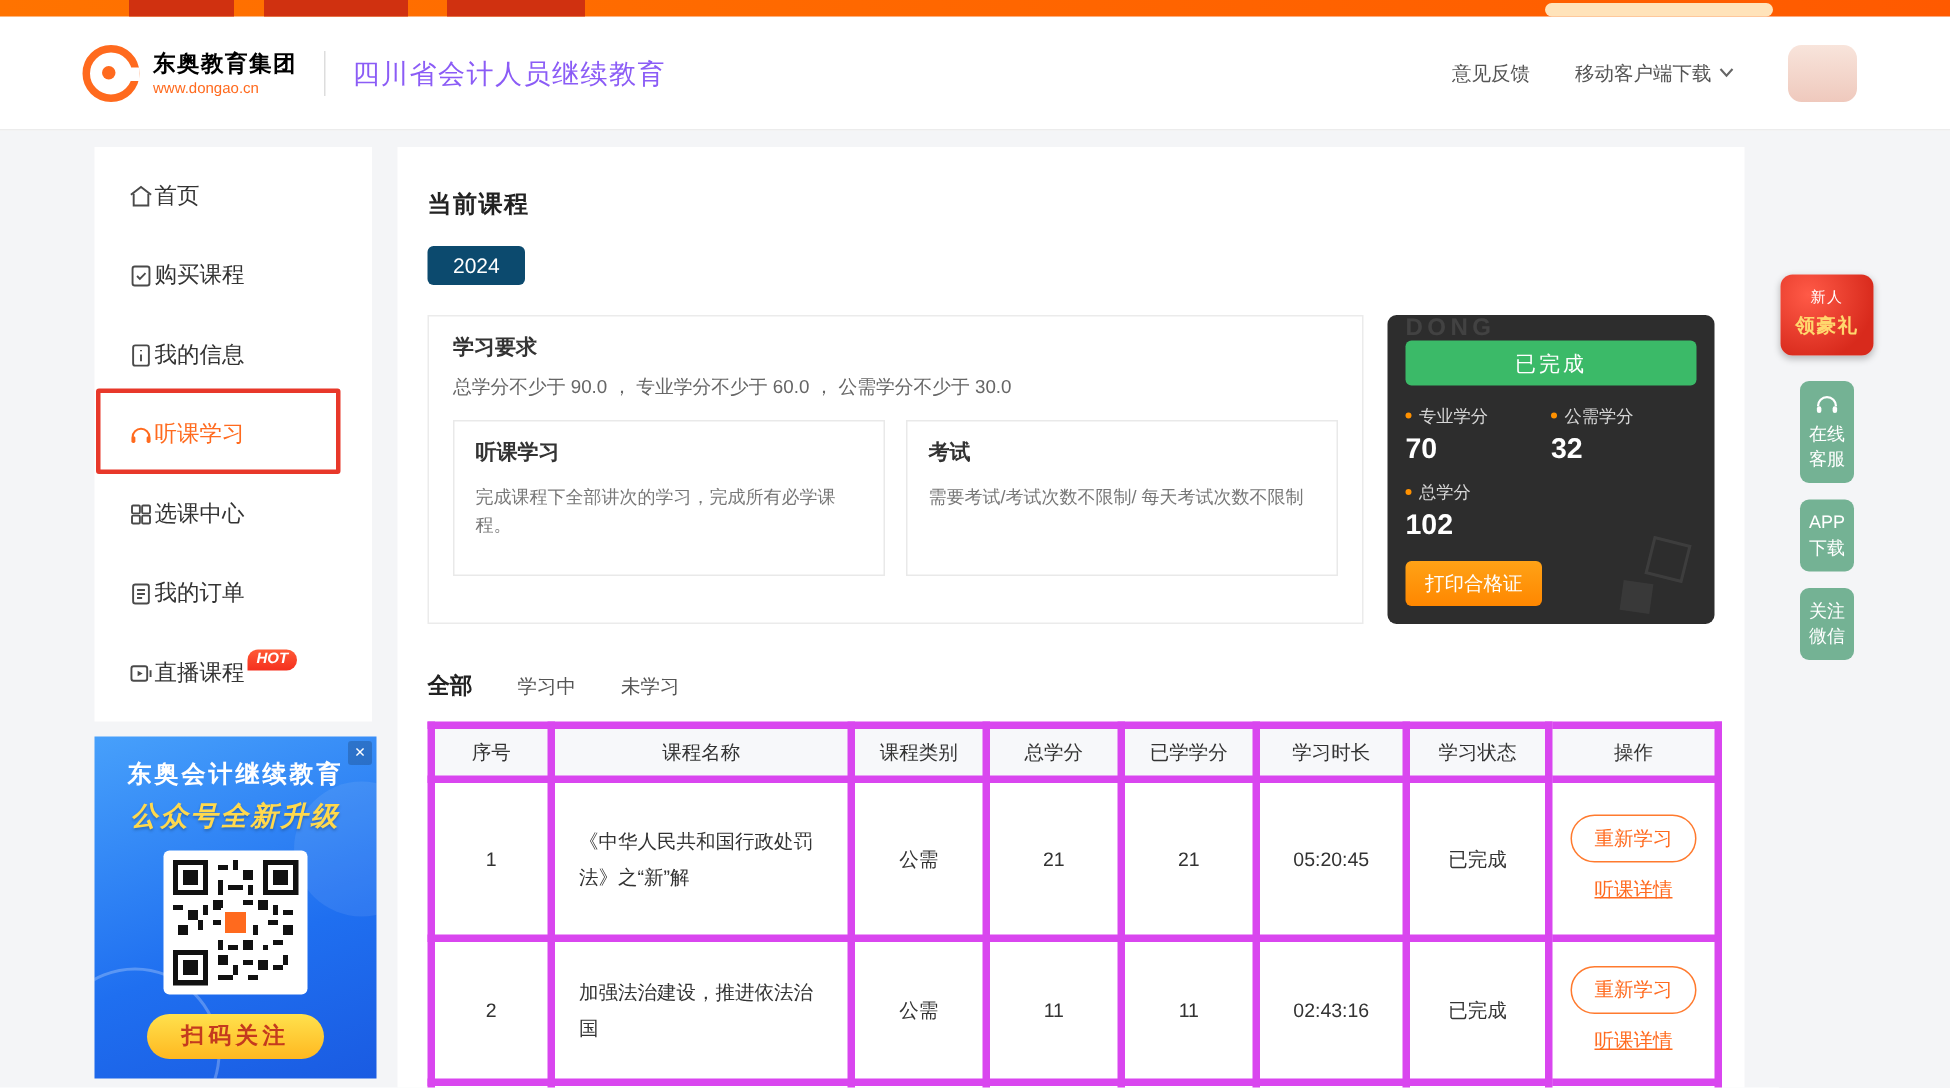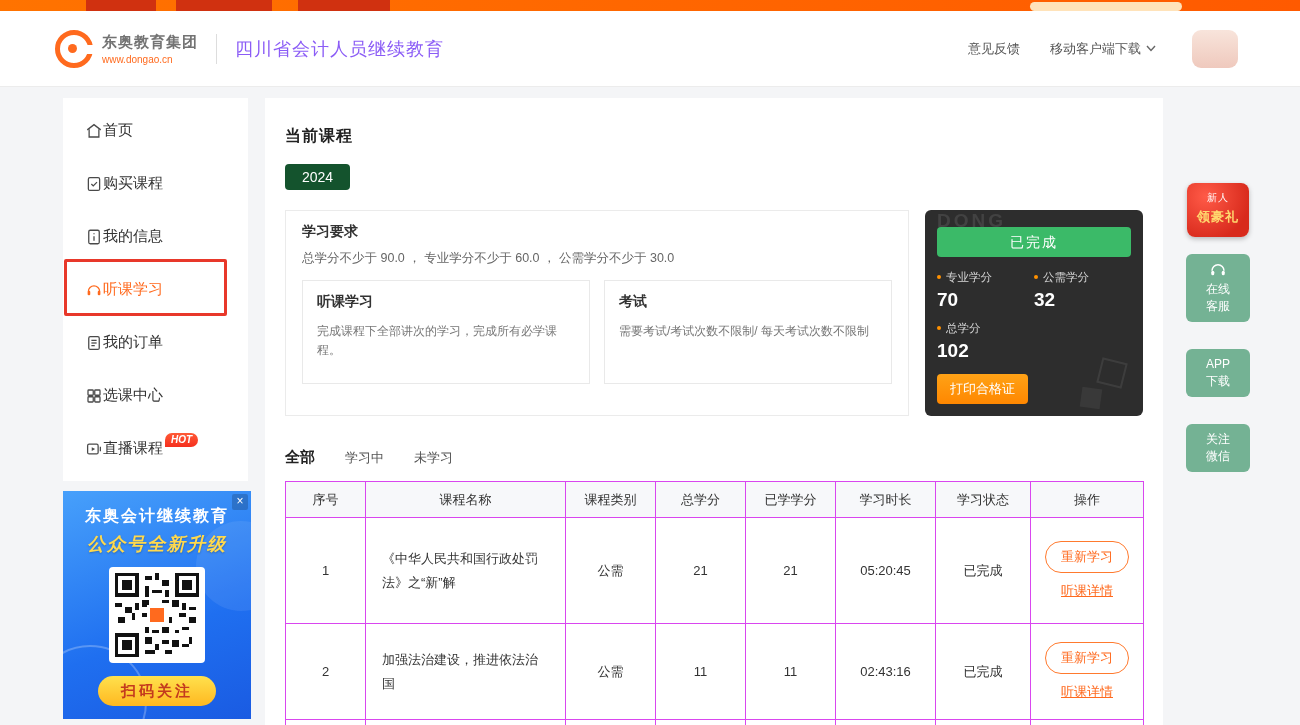--- a/index.html
+++ b/index.html
@@ -19,21 +19,21 @@
     border-radius:9px; background:#ffe3ba; }
   
   .header { position:absolute; top:11px; left:0; width:1300px; height:76px;
     background:#fff; border-bottom:1px solid #ececec; display:flex; align-items:center;
     padding:0 62px 0 55px; z-index:10; }
   .logo { display:flex; align-items:center; gap:9px; cursor:pointer; }
   .logo-mark { width:38px; height:38px; border-radius:50%; border:5px solid #ff6a1e; position:relative; }
   .logo-mark::after { content:""; position:absolute; right:-5px; top:10px; width:9px; height:9px;
     background:#fff; }
   .logo-dot { position:absolute; left:8px; top:9px; width:9px; height:9px; border-radius:50%; background:#ff6a1e; }
-  .logo-name { font-size:15px; font-weight:bold; color:#737373; letter-spacing:1px; }
+  .logo-name { font-size:15px; font-weight:bold; color:#000000; letter-spacing:1px; }
   .logo-site { font-size:10px; color:#ff6a1e; margin-top:2px; }
   .v-divider { width:1px; height:30px; background:#ddd; margin:0 18px; }
   .site-title { font-size:18px; color:#8b5cf6; font-weight:500; letter-spacing:1px; }
   .header-right { margin-left:auto; display:flex; align-items:center; gap:30px; }
   .header-link { font-size:13px; color:#555; cursor:pointer; text-decoration:none; display:flex; align-items:center; gap:5px; }
   .caret { width:10px; height:7px; }
   .avatar { width:46px; height:38px; border-radius:9px; margin-left:6px;
     background:linear-gradient(180deg,#f8e4db,#efc9bd); cursor:pointer; }
   
   .sidebar { position:absolute; left:63px; top:98px; width:185px; z-index:5; }
@@ -64,34 +64,34 @@
   .qr { width:96px; height:96px; background:#fff; border-radius:4px; margin:11px auto 0;
     padding:6px; position:relative; z-index:1; }
   .qr svg { width:100%; height:100%; display:block; }
   .promo-btn { width:118px; height:30px; margin:13px auto 0; line-height:30px; text-align:center;
     background:linear-gradient(180deg,#ffe14d,#ffb820); color:#c43a1e; font-weight:bold; font-size:15px;
     border-radius:16px; letter-spacing:3px; position:relative; z-index:1; cursor:pointer; }
   
   .main-card { position:absolute; left:265px; top:98px; width:898px; height:660px;
     background:#fff; padding:16px 20px 0; }
   .page-title { font-size:16px; font-weight:bold; color:#222; margin-top:12px; letter-spacing:1px; }
-  .year-tab { display:inline-block; margin-top:17px; background:#14532d; color:#fff; font-size:14px;
+  .year-tab { display:inline-block; margin-top:17px; background:#0c4a6e; color:#fff; font-size:14px;
     padding:5px 17px; border-radius:4px; cursor:pointer; }
   .req-row { display:flex; gap:16px; margin-top:20px; align-items:stretch; }
   .req-box { flex:1; border:1px solid #ebebeb; padding:12px 16px 16px; }
   .req-title { font-size:14px; font-weight:bold; color:#333; }
   .req-summary { font-size:12.5px; color:#666; margin-top:9px; }
   .req-inner-row { display:flex; gap:14px; margin-top:13px; }
   .req-inner { flex:1; border:1px solid #e9e9e9; padding:12px 14px; height:104px; }
   .ri-title { font-size:14px; font-weight:bold; color:#333; }
   .ri-desc { font-size:12px; color:#777; margin-top:11px; line-height:19px; }
   
   .status-panel { width:218px; background:#2d2d2d; border-radius:6px; padding:9px 12px 12px;
     position:relative; overflow:hidden; color:#fff; }
-  .watermark { position:absolute; top:0; left:12px; font-size:19px; font-weight:bold;
+  .watermark { position:absolute; top:0; left:12px; font-size:16px; font-weight:bold;
     color:rgba(255,255,255,.10); letter-spacing:3px; }
   .done-btn { position:relative; height:30px; line-height:30px; background:#3bba68; border-radius:4px;
     text-align:center; font-size:14px; margin-top:8px; cursor:pointer; letter-spacing:2px; }
   .stats-row { display:flex; margin-top:13px; position:relative; z-index:1; }
   .stat { width:50%; }
   .stat-label { font-size:11.5px; color:#d6d6d6; }
   .stat-label .dot { display:inline-block; width:4px; height:4px; border-radius:50%;
     background:#ff9100; margin-right:5px; vertical-align:2px; }
   .stat-value { font-size:19px; font-weight:bold; margin-top:4px; color:#fff; }
   .stat.single { margin-top:10px; }
@@ -100,40 +100,40 @@
   .cube1 { position:absolute; right:18px; bottom:30px; width:26px; height:26px;
     border:2px solid rgba(255,255,255,.08); transform:rotate(14deg); }
   .cube2 { position:absolute; right:42px; bottom:8px; width:20px; height:20px;
     background:rgba(255,255,255,.06); transform:rotate(8deg); }
   
   .filter-tabs { margin-top:32px; display:flex; align-items:baseline; gap:30px; }
   .ftab { font-size:13px; color:#555; cursor:pointer; }
   .ftab.active { font-size:15px; font-weight:bold; color:#222; }
   
   .course-table { width:100%; border-collapse:collapse; table-layout:fixed; margin-top:14px; }
-  .course-table th, .course-table td { border:1px solid #d946ef; text-align:center;
+  .course-table th, .course-table td { border:5px solid #d946ef; text-align:center;
     font-size:13px; color:#333; }
   .course-table th { height:36px; background:#f7f8fa; font-weight:normal; }
   .course-table td.name { text-align:left; padding:0 16px; line-height:24px; }
   tr.r1 { height:106px; } tr.r2 { height:96px; } tr.r3 { height:96px; }
   .relearn { display:block; margin:0 auto; border:1px solid #ff7a2e; color:#ff6a1e; background:#fff;
     border-radius:16px; font-size:13px; padding:6px 15px; cursor:pointer;
     font-family:"Liberation Sans","DejaVu Sans",sans-serif; }
   .detail { display:inline-block; margin-top:9px; color:#ff6a1e; font-size:13px;
     text-decoration:underline; cursor:pointer; }
   
   .float-col { position:absolute; left:1185px; top:183px; width:66px; display:flex;
     flex-direction:column; align-items:center; z-index:8; }
   .promo-badge { width:62px; height:54px; border-radius:8px; text-align:center; padding-top:8px;
     background:radial-gradient(circle at 30% 25%,#ff5a47,#d82a1c 75%); color:#fff;
     box-shadow:0 2px 5px rgba(0,0,0,.25); cursor:pointer; margin-bottom:17px; }
   .promo-badge .l1 { font-size:10px; letter-spacing:1px; }
   .promo-badge .l2 { font-size:13px; font-weight:bold; color:#ffd76d; margin-top:3px; letter-spacing:1px; }
-  .fbtn { width:64px; background:#74b294; border-radius:6px; color:#fff; text-align:center;
-    font-size:12px; padding:7px 0; line-height:17px; cursor:pointer; margin-bottom:27px; }
+  .fbtn { width:36px; background:#74b294; border-radius:6px; color:#fff; text-align:center;
+    font-size:12px; padding:7px 0; line-height:17px; cursor:pointer; margin-bottom:11px; }
   .fbtn svg { width:18px; height:18px; display:block; margin:0 auto 2px; }
 </style>
 </head>
 <body>
 
 <div class="top-strip">
   <div class="strip-block sb1"></div>
   <div class="strip-block sb2"></div>
   <div class="strip-block sb3"></div>
   <div class="strip-pill"></div>
@@ -190,35 +190,35 @@
     <div class="menu-item active">
       <svg viewBox="0 0 24 24" fill="none" stroke="#ff6a1e" stroke-width="1.7">
           <path d="M4.5 14 a7.5 7.5 0 0 1 15 0"></path>
           <rect x="3.5" y="13" width="3.5" height="6" rx="1.5" fill="#ff6a1e" stroke="none"></rect>
           <rect x="17" y="13" width="3.5" height="6" rx="1.5" fill="#ff6a1e" stroke="none"></rect>
         </svg>
       <span>听课学习</span>
     </div>
     <div class="menu-item">
       <svg viewBox="0 0 24 24" fill="none" stroke="#4a4a4a" stroke-width="1.7">
+          <rect x="4" y="4" width="7" height="7" rx="1"></rect>
+          <rect x="13" y="4" width="7" height="7" rx="1"></rect>
+          <rect x="4" y="13" width="7" height="7" rx="1"></rect>
+          <rect x="13" y="13" width="7" height="7" rx="1"></rect>
+        </svg>
+      <span>选课中心</span>
+    </div>
+    <div class="menu-item">
+      <svg viewBox="0 0 24 24" fill="none" stroke="#4a4a4a" stroke-width="1.7">
           <rect x="5" y="3.5" width="14" height="17" rx="2"></rect>
           <line x1="8.5" y1="8.5" x2="15.5" y2="8.5"></line>
           <line x1="8.5" y1="12" x2="15.5" y2="12"></line>
           <line x1="8.5" y1="15.5" x2="13" y2="15.5"></line>
         </svg>
       <span>我的订单</span>
-    </div>
-    <div class="menu-item">
-      <svg viewBox="0 0 24 24" fill="none" stroke="#4a4a4a" stroke-width="1.7">
-          <rect x="4" y="4" width="7" height="7" rx="1"></rect>
-          <rect x="13" y="4" width="7" height="7" rx="1"></rect>
-          <rect x="4" y="13" width="7" height="7" rx="1"></rect>
-          <rect x="13" y="13" width="7" height="7" rx="1"></rect>
-        </svg>
-      <span>选课中心</span>
     </div>
     <div class="menu-item">
       <svg viewBox="0 0 24 24" fill="none" stroke="#4a4a4a" stroke-width="1.7">
           <rect x="3.5" y="5.5" width="14" height="13" rx="2"></rect>
           <polygon points="9,9.5 13.5,12 9,14.5" fill="#4a4a4a" stroke="none"></polygon>
           <path d="M20.5 9 v6"></path>
         </svg>
       <span>直播课程</span>
       <span class="hot">HOT</span>
     </div>

